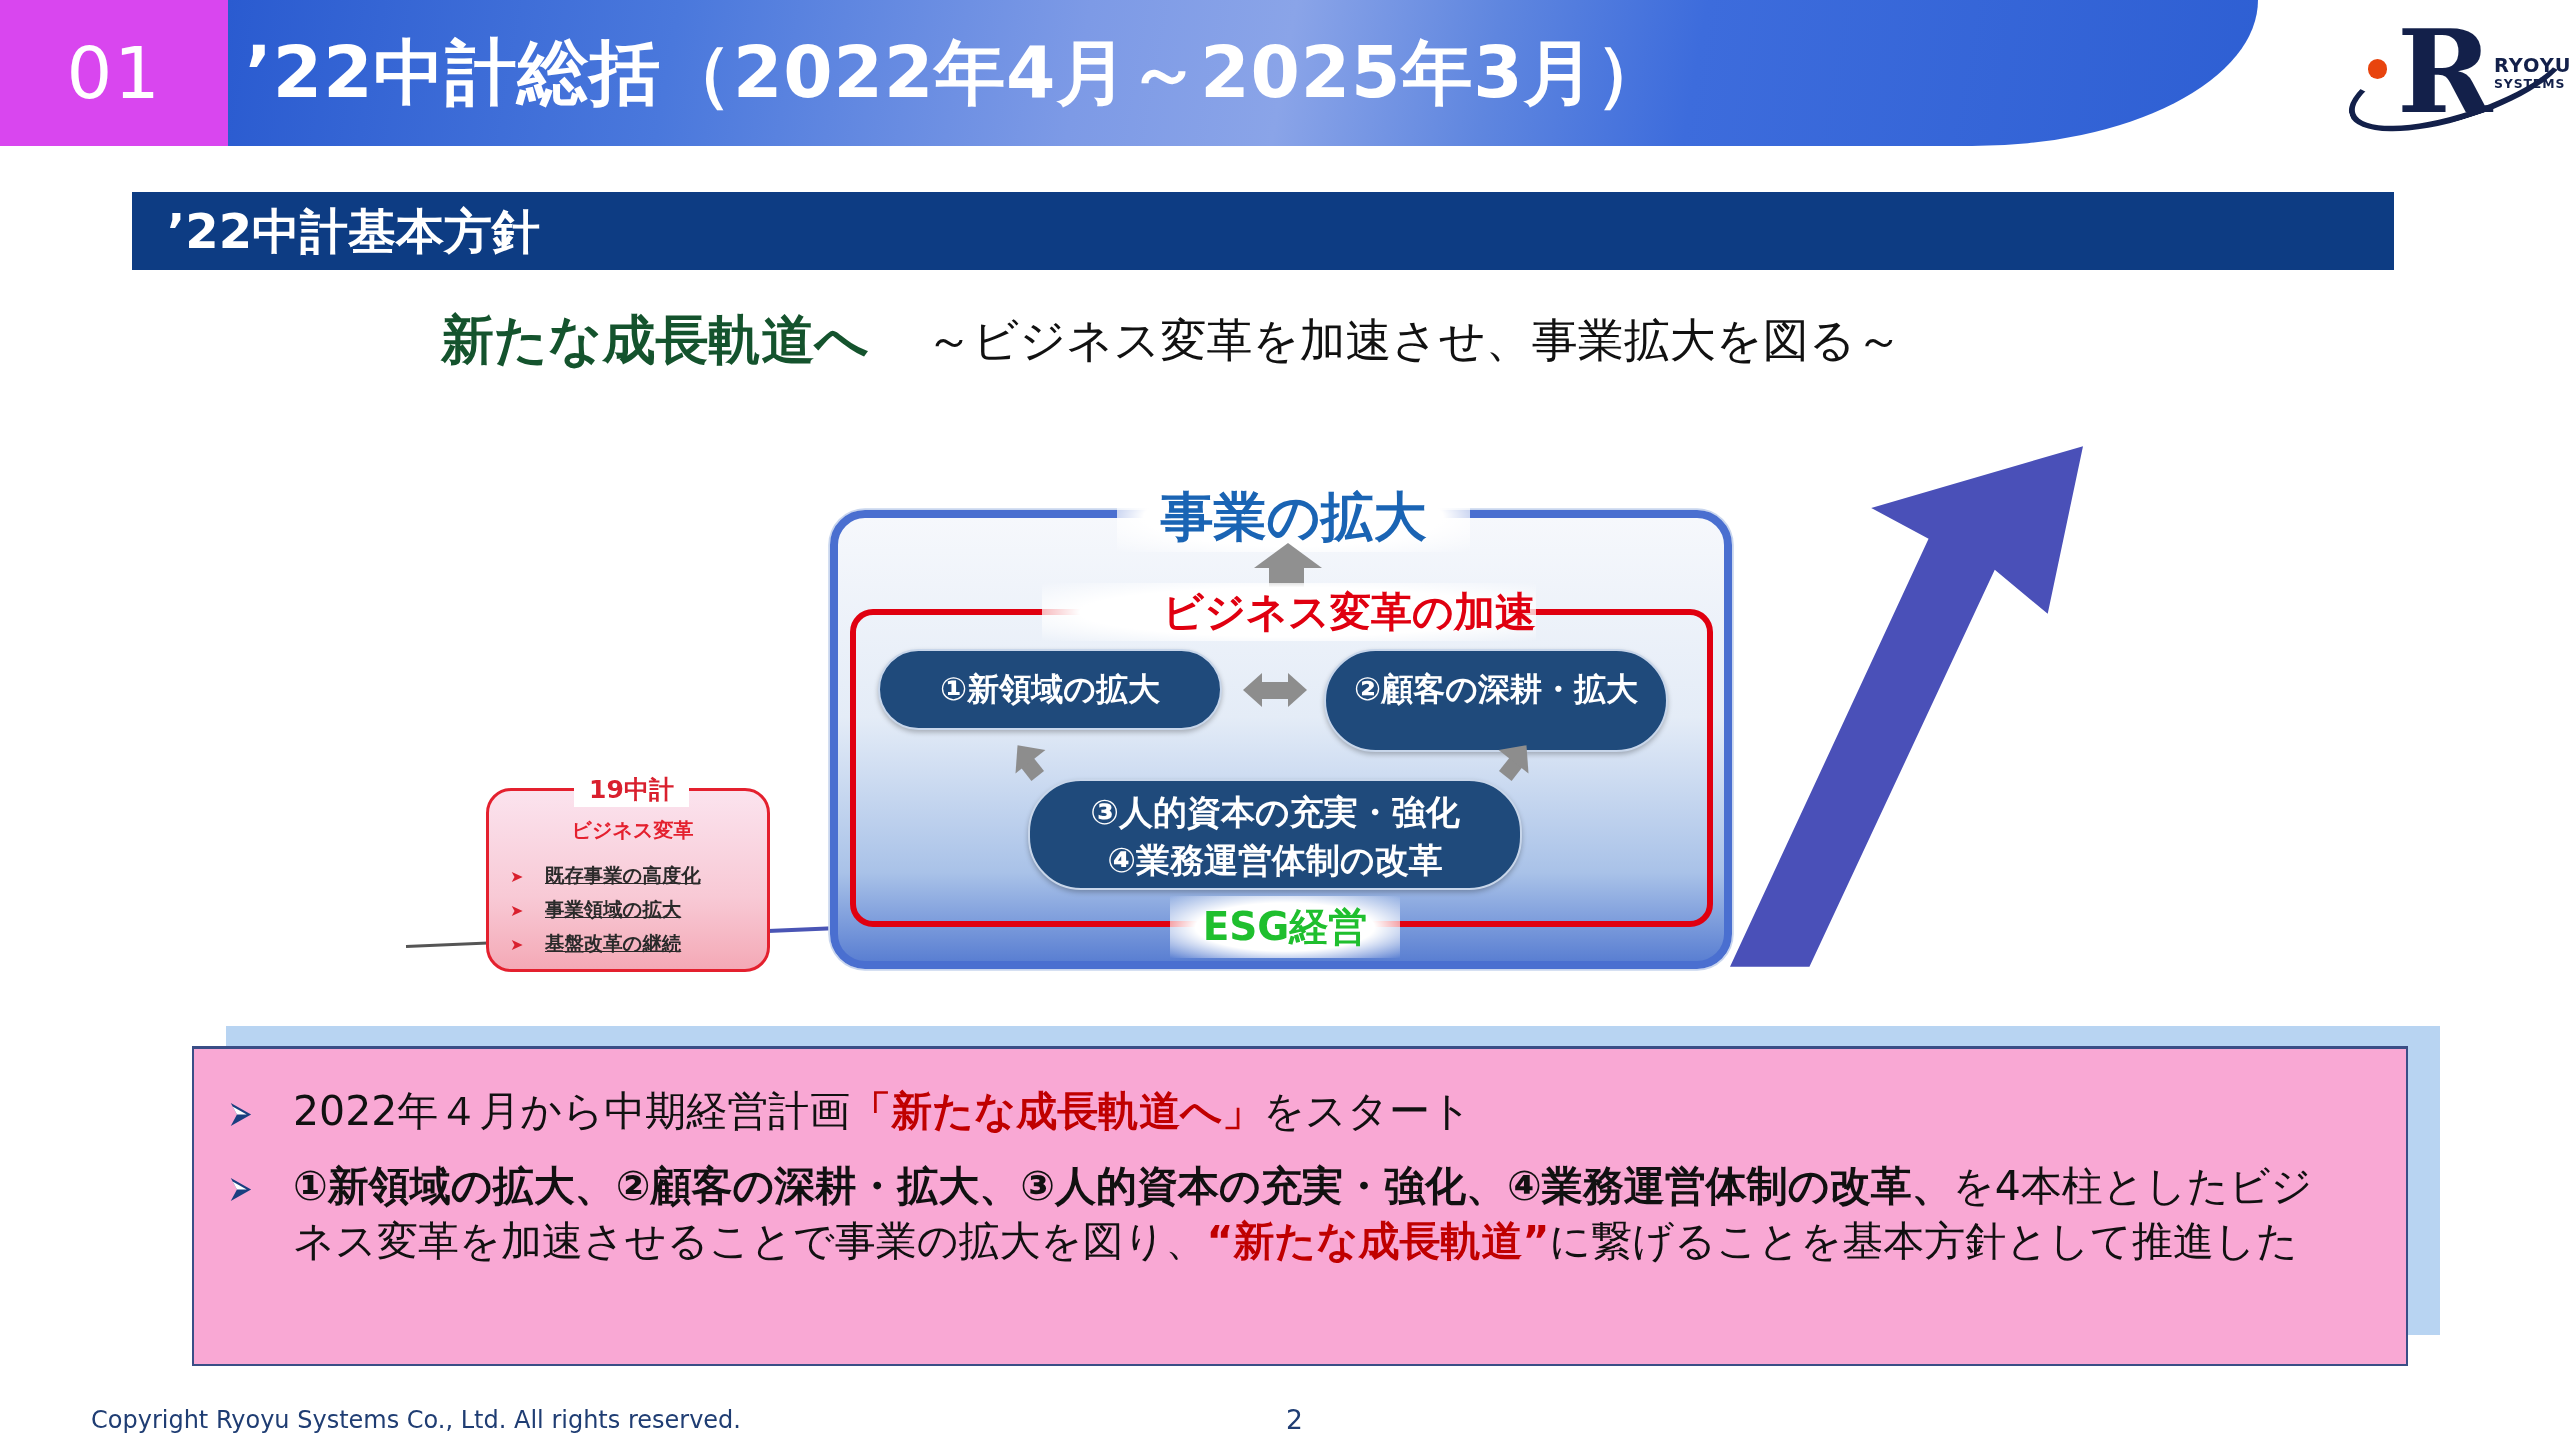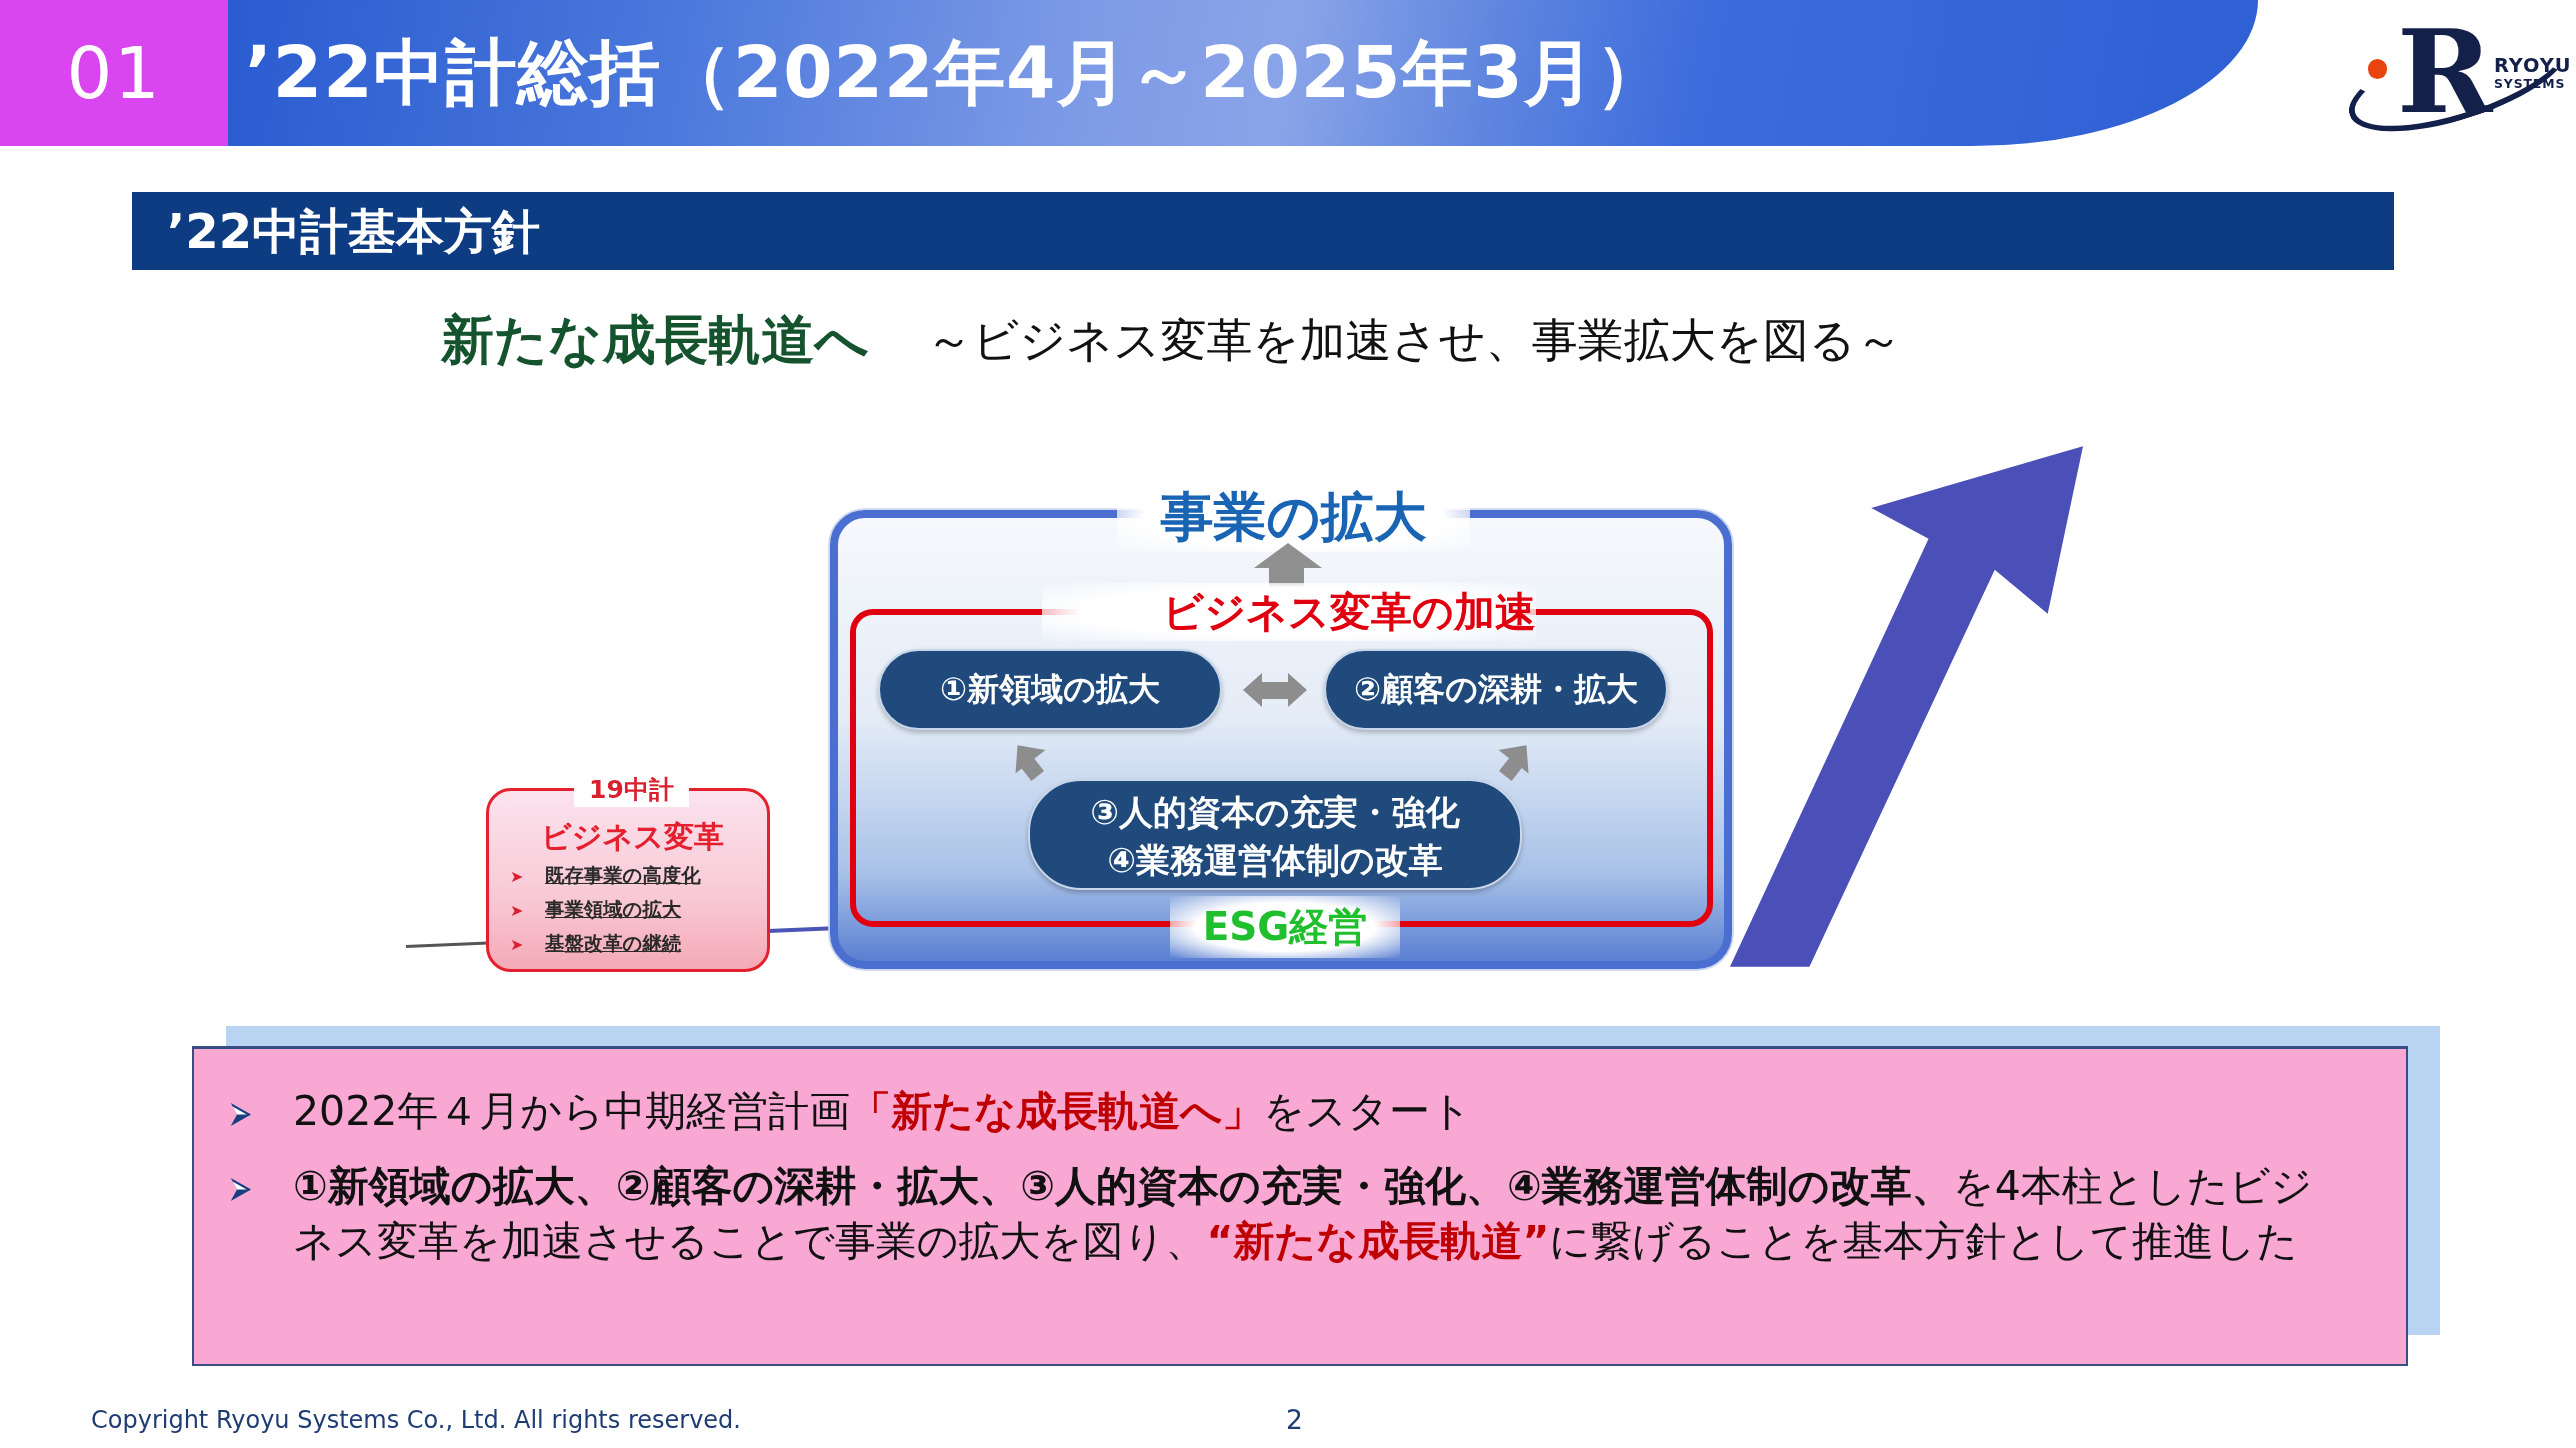--- a/index.html
+++ b/index.html
@@ -54,21 +54,21 @@
   .up-arrow-stem { position: absolute; left: 1269px; top: 567px; width: 35px; height: 23px; background: #909090; }
 
   .inner-box { position: absolute; left: 850px; top: 609px; width: 863px; height: 318px; border: 6.2px solid #e00010; border-radius: 23px; }
   .inner-title { position: absolute; left: 1042px; top: 583px; width: 494px; height: 58px; text-align: right;
     background: radial-gradient(ellipse at center, #ffffff 60%, rgba(255,255,255,0) 100%);
     color: #e00010; font-weight: bold; font-size: 41px; line-height: 58px; font-family: "DejaVu Sans", sans-serif; }
 
   .pill { position: absolute; background: #1f4a7b; border: 2.6px solid #c8d6ea; border-radius: 53px; color: #ffffff;
     font-weight: bold; font-family: "DejaVu Sans", sans-serif; text-align: center; box-shadow: 0 2.6px 5.3px rgba(0,0,0,0.25); }
   .pill-1 { left: 878px; top: 649px; width: 344px; height: 81px; line-height: 76px; font-size: 32px; }
-  .pill-2 { left: 1324px; top: 649px; width: 344px; height: 81px; line-height: 76px; font-size: 32px; }
+  .pill-2 { left: 1324px; top: 649px; width: 344px; height: 103px; line-height: 76px; font-size: 32px; }
   .pill-34 { left: 1028px; top: 779px; width: 494px; height: 111px; font-size: 34px; line-height: 48px; padding-top: 7px; }
   .pill-34 span { display: block; }
 
   .double-arrow { position: absolute; left: 1243px; top: 673px; width: 64px; height: 35px; }
   .double-arrow .l { position: absolute; left: 0; top: 0; border-top: 17.7px solid transparent; border-bottom: 17.7px solid transparent; border-right: 19.4px solid #8d8d8d; }
   .double-arrow .r { position: absolute; right: 0; top: 0; border-top: 17.7px solid transparent; border-bottom: 17.7px solid transparent; border-left: 19.4px solid #8d8d8d; }
   .double-arrow .m { position: absolute; left: 17.7px; top: 8.8px; width: 28px; height: 17.7px; background: #8d8d8d; }
 
   .diag-arrow { position: absolute; width: 0; height: 0; border-left: 19.4px solid transparent; border-right: 19.4px solid transparent; border-bottom: 21px solid #8d8d8d; }
   .diag-arrow.a1 { left: 1005px; top: 743px; transform: rotate(-38deg); }
@@ -84,21 +84,21 @@
   
   .growth-arrow { position: absolute; left: 1730px; top: 446px; width: 353px; height: 521px; }
   .growth-label { position: absolute; left: 1755px; top: 599px; padding: 0 8.8px; background: rgba(255,255,255,0.96);
     color: #1f4a7b; font-weight: bold; font-size: 39px; line-height: 62px; font-family: "DejaVu Sans", sans-serif; white-space: nowrap; }
 
   
   .box19 { position: absolute; left: 486px; top: 788px; width: 284px; height: 184px; border: 3.5px solid #e4202e; border-radius: 25px;
     background: linear-gradient(180deg, #fbe3ee 0%, #f8c9d5 60%, #f4a9b6 100%); }
   .box19-title { position: absolute; left: 574px; top: 772px; width: 115px; height: 35px; text-align: center; background: #fff;
     color: #d9202e; font-weight: bold; font-size: 25px; line-height: 35px; font-family: "DejaVu Sans", sans-serif; }
-  .box19-sub { position: absolute; left: 486px; top: 817px; width: 284px; text-align: center; color: #e4202e; font-weight: bold; font-size: 30px; font-family: "DejaVu Sans", sans-serif; padding-left: 9px; }
+  .box19-sub { position: absolute; left: 486px; top: 817px; width: 284px; text-align: center; color: #e4202e; font-weight: bold; font-size: 20px; font-family: "DejaVu Sans", sans-serif; padding-left: 9px; }
   .box19-list { position: absolute; left: 510px; top: 859px; list-style: none; }
   .box19-list li { font-size: 19.4px; font-weight: bold; color: #2a2a2a; line-height: 33px; white-space: nowrap; font-family: "DejaVu Sans", sans-serif; }
   .box19-list .bullet { color: #d9202e; display: inline-block; width: 35px; font-size: 16px; }
   .box19-list .txt { text-decoration: underline; }
 
   
   .summary-shadow { position: absolute; left: 226px; top: 1026px; width: 2214px; height: 309px; background: #b8d4f2; }
   .summary { position: absolute; left: 192px; top: 1046px; width: 2216px; height: 320px; background: #f9a8d4; border: 2.6px solid #3a4e86; border-top-width: 3.5px; }
   .bullet-row { position: absolute; left: 35px; font-family: "DejaVu Sans", sans-serif; color: #111; font-size: 41px; line-height: 55px; }
   .bullet-row.r1 { top: 35px; white-space: nowrap; }

